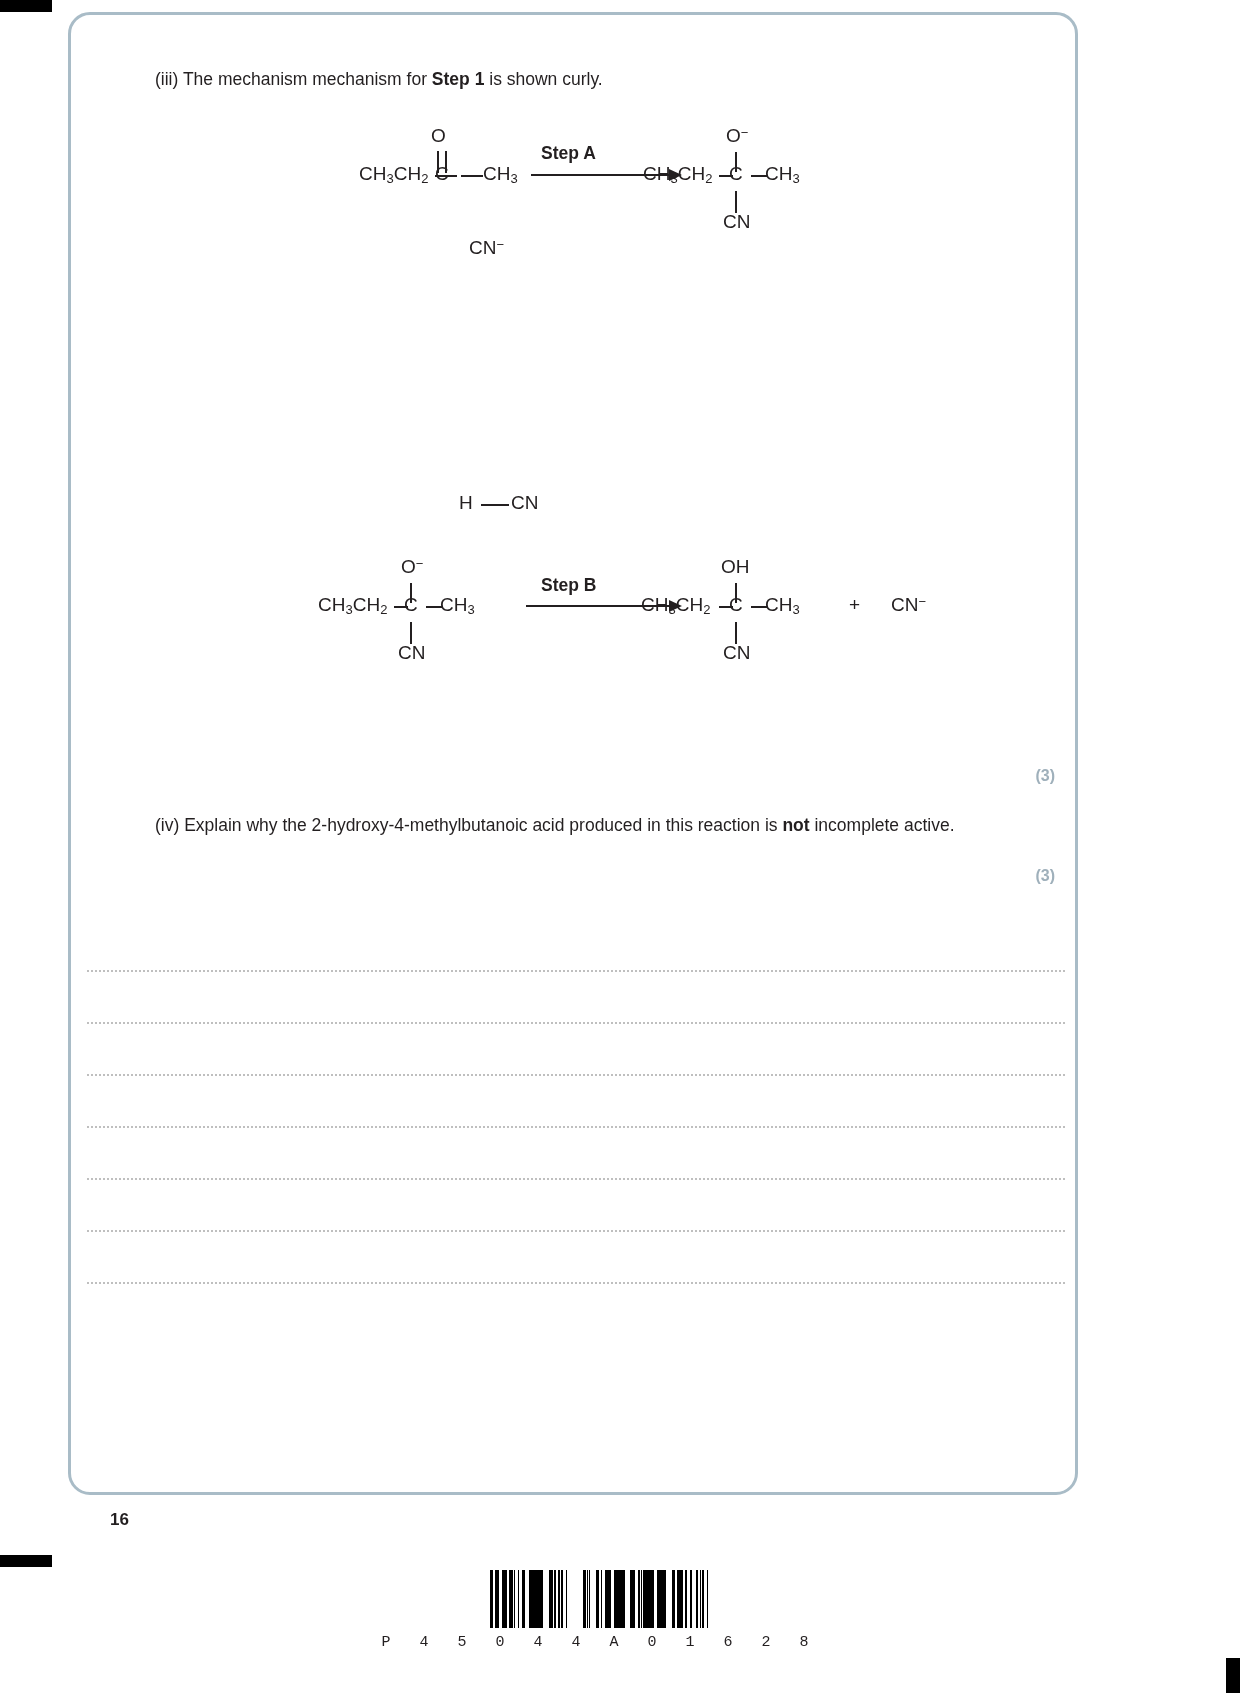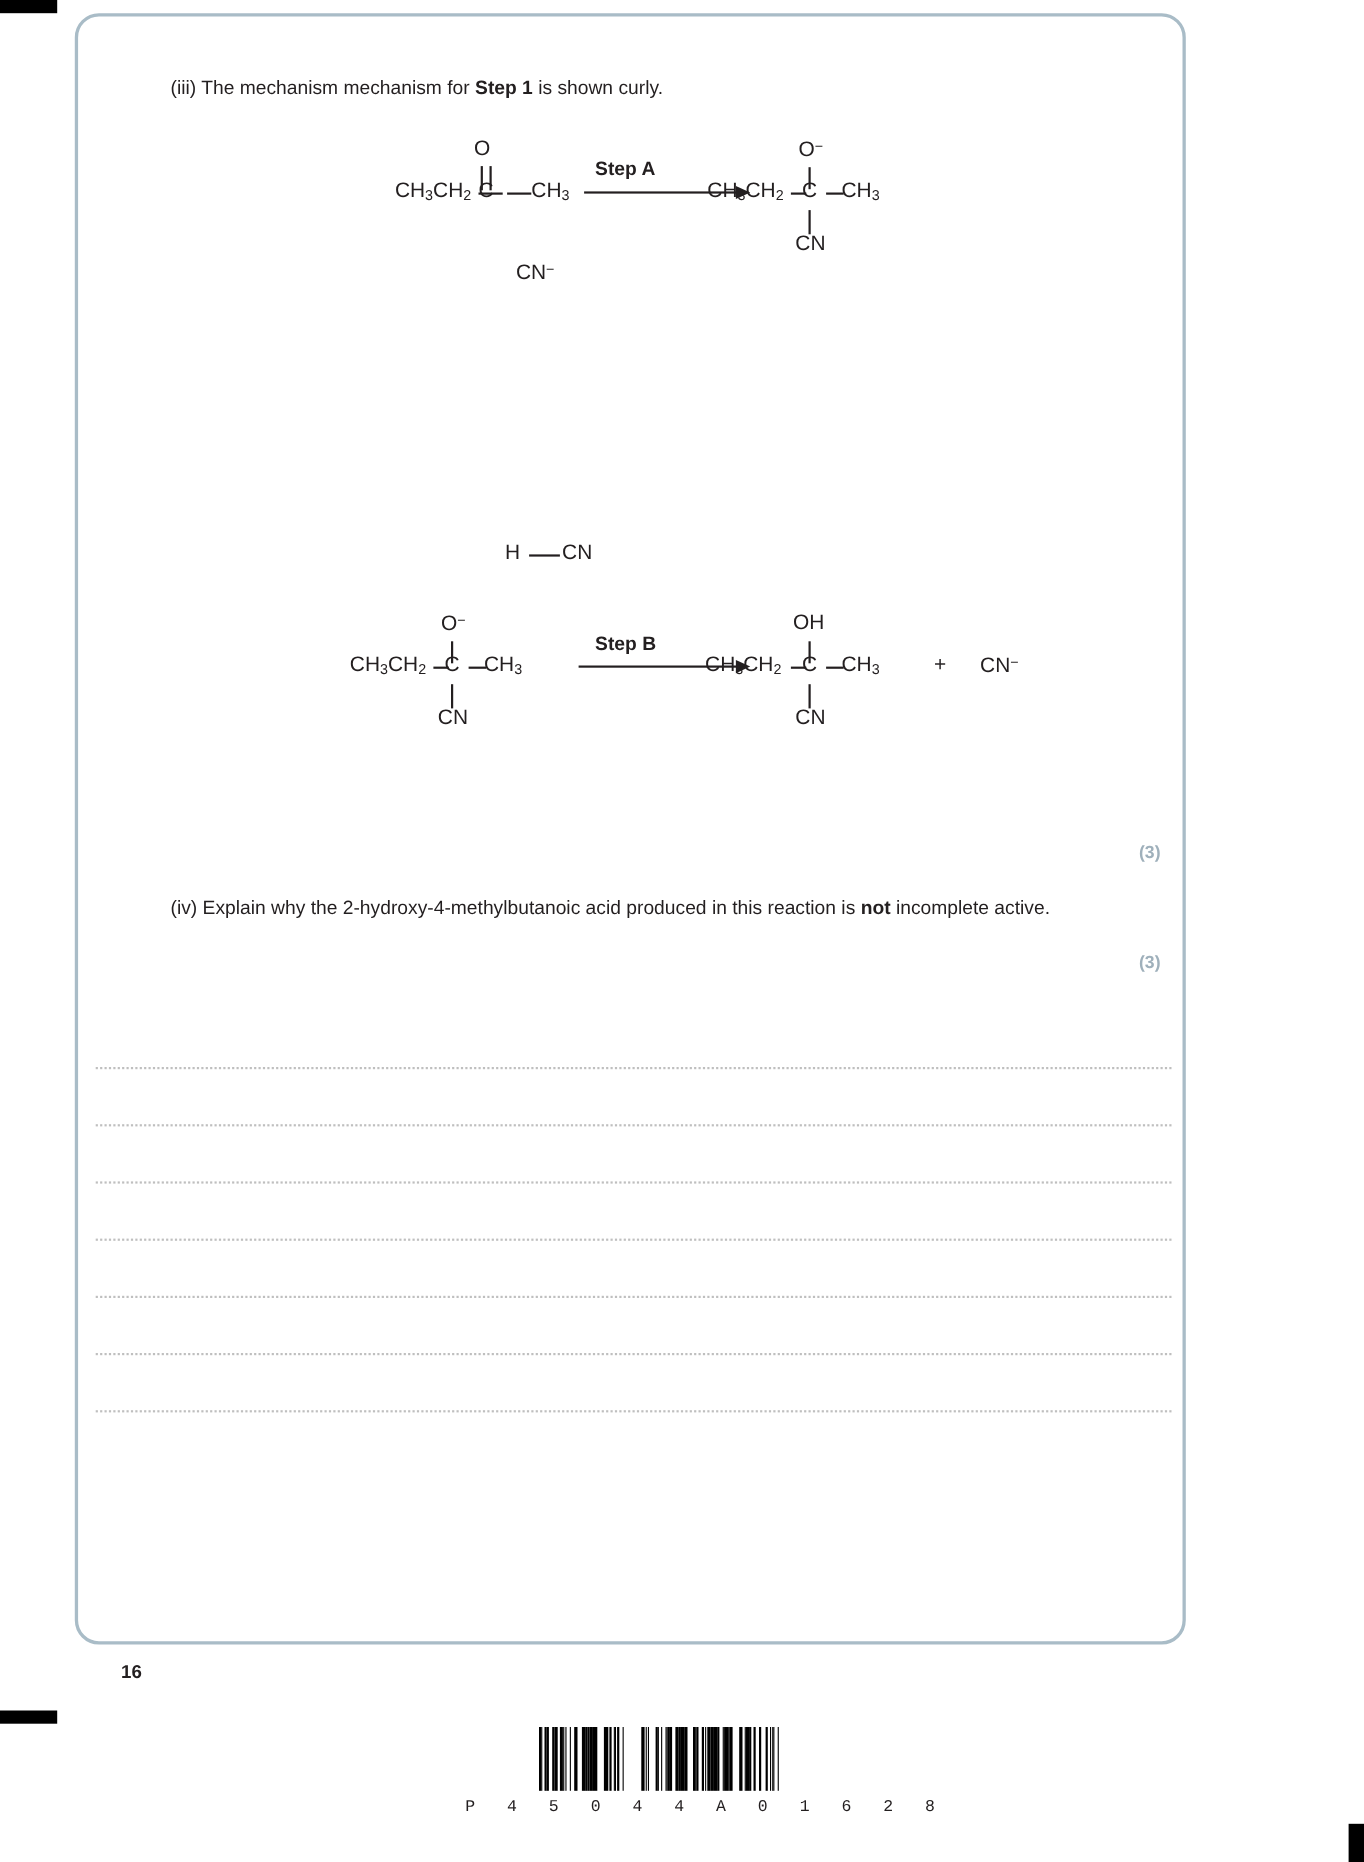--- a/index.html
+++ b/index.html
@@ -132,21 +132,21 @@
     top: 1510px;
     font-size: 17px;
     font-weight: bold;
     color: #231f20;
   }
   .barcode-wrap {
     position: absolute;
     left: 340px;
     top: 1570px;
     width: 520px;
-    text-align: right;
+    text-align: center;
   }
   .barcode {
     height: 58px;
     display: flex;
     align-items: flex-end;
     justify-content: center;
     gap: 0;
   }
   .barcode span { display: block; background: #000; height: 58px; }
   .barcode-text {

